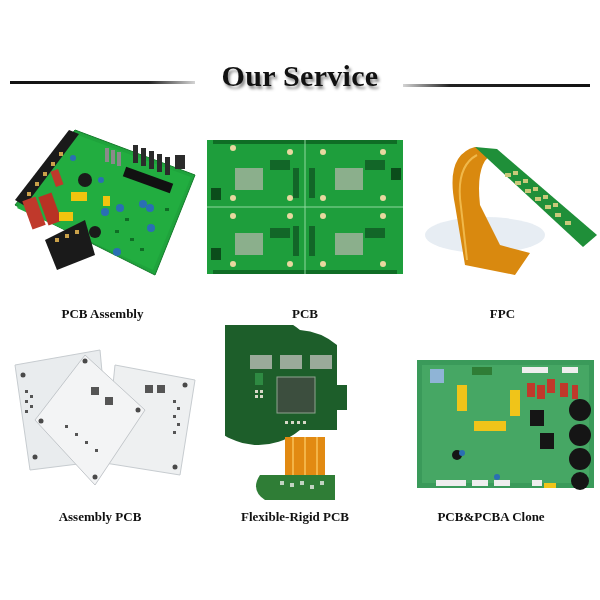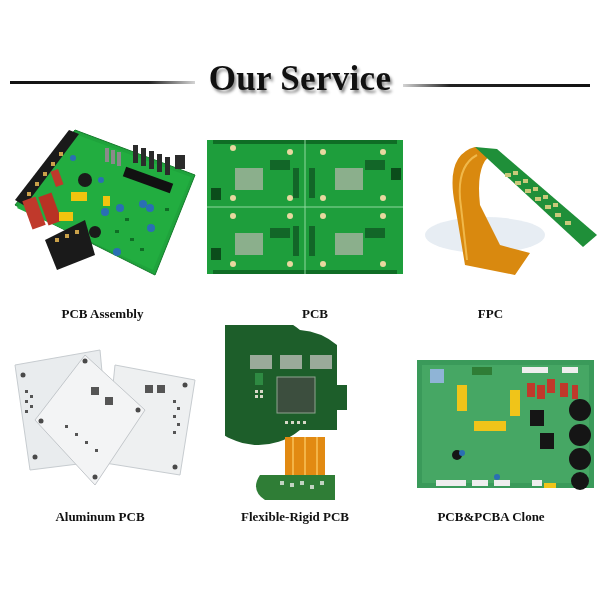--- a/index.html
+++ b/index.html
@@ -1,21 +1,21 @@
 <!DOCTYPE html>
 <html><head>
 <meta charset="utf-8">
 <style>
   html, body { margin:0; padding:0; }
   body { width:600px; height:600px; background:#ffffff; position:relative; overflow:hidden; font-family:"Liberation Serif", serif; }
   .header { position:absolute; left:0; top:55px; width:600px; height:50px; }
   .rule { position:absolute; height:3px; top:26px; }
   .rule.left { left:10px; width:185px; background:linear-gradient(to right,#111 0%,#222 75%,rgba(40,40,40,0.2) 100%); }
   .rule.right { left:403px; width:187px; background:linear-gradient(to left,#111 0%,#222 75%,rgba(40,40,40,0.2) 100%); top:29px; }
-  .title { position:absolute; left:200px; width:200px; top:4px; text-align:center; font-family:"Liberation Serif", serif; font-weight:bold; font-size:35px; color:#111; text-shadow:2px 3px 3px rgba(0,0,0,0.45); letter-spacing:0.3px; }
+  .title { position:absolute; left:200px; width:200px; top:4px; text-align:center; font-family:"Liberation Serif", serif; font-weight:bold; font-size:30px; color:#111; text-shadow:2px 3px 3px rgba(0,0,0,0.45); letter-spacing:0.3px; }
   .card { position:absolute; }
   .label { position:absolute; font-family:Liberation Serif, serif; font-weight:bold; font-size:13px; color:#111; text-align:center; white-space:nowrap; }
   svg { display:block; }
 </style>
 </head>
 <body>
 
 <div class="header">
   <div class="rule left"></div>
   <div class="title">Our Service</div>
@@ -129,21 +129,21 @@
         <circle cx="118" cy="126" r="3"></circle>
         <circle cx="178" cy="126" r="3"></circle>
     </g>
     <g fill="#0b4d1b">
         <rect x="6" y="50" width="10" height="12"></rect>
         <rect x="6" y="110" width="10" height="12"></rect>
         <rect x="186" y="30" width="10" height="12"></rect>
       </g>
   </svg>
 </div>
-<div class="label" style="left:215px;top:306px;width:200px;">PCB</div>
+<div class="label" style="left:205px;top:306px;width:200px;">PCB</div>
 
 <div class="card" style="left:405px;top:135px;width:195px;height:145px;">
   <svg width="195" height="145" viewBox="0 0 195 145">
     <ellipse cx="80" cy="100" rx="60" ry="18" fill="#dde6ee" opacity="0.7"></ellipse>
     <path d="M60,130 L50,70 Q40,20 70,12 L90,18 Q70,25 75,70 L95,110 L125,118 L110,140 Z" fill="#d9890f"></path>
     <path d="M62,125 L56,72 Q50,32 72,20" stroke="#f0b84a" stroke-width="2" fill="none"></path>
     <polygon points="70,12 92,14 192,100 178,112" fill="#1f8f39"></polygon>
     <g fill="#c9c97a">
       <rect x="100" y="38" width="6" height="4"></rect>
         <rect x="110" y="46" width="6" height="4"></rect>
@@ -153,21 +153,21 @@
         <rect x="150" y="78" width="6" height="4"></rect>
         <rect x="160" y="86" width="6" height="4"></rect>
       <rect x="108" y="36" width="5" height="4"></rect>
         <rect x="118" y="44" width="5" height="4"></rect>
         <rect x="128" y="52" width="5" height="4"></rect>
         <rect x="138" y="60" width="5" height="4"></rect>
         <rect x="148" y="68" width="5" height="4"></rect>
     </g>
   </svg>
 </div>
-<div class="label" style="left:393px;top:306px;width:195px;">FPC</div>
+<div class="label" style="left:405px;top:306px;width:195px;">FPC</div>
 
 <div class="card" style="left:5px;top:345px;width:200px;height:150px;">
   <svg width="200" height="150" viewBox="0 0 200 150">
     <polygon points="10,20 95,5 105,115 25,125" fill="#e9ecee" stroke="#c7ccd0"></polygon>
     <polygon points="110,20 190,35 175,130 100,118" fill="#eef0f1" stroke="#c7ccd0"></polygon>
     <polygon points="30,75 80,10 140,65 90,140" fill="#f3f4f5" stroke="#c3c7cb"></polygon>
     <g fill="#4a4a4a">
       <circle cx="18" cy="30" r="2.5"></circle>
         <circle cx="30" cy="112" r="2.5"></circle>
         <circle cx="180" cy="40" r="2.5"></circle>
@@ -192,21 +192,21 @@
         <rect x="100" y="52" width="8" height="8"></rect>
         <rect x="140" y="40" width="8" height="8"></rect>
         <rect x="152" y="40" width="8" height="8"></rect>
       <rect x="60" y="80" width="3" height="3"></rect>
         <rect x="70" y="88" width="3" height="3"></rect>
         <rect x="80" y="96" width="3" height="3"></rect>
         <rect x="90" y="104" width="3" height="3"></rect>
     </g>
   </svg>
 </div>
-<div class="label" style="left:5px;top:509px;width:190px;">Aluminum PCB</div>
+<div class="label" style="left:5px;top:509px;width:190px;">Assembly PCB</div>
 
 <div class="card" style="left:225px;top:325px;width:150px;height:180px;">
   <svg width="150" height="180" viewBox="0 0 150 180">
     <path d="M75,5 A65,65 0 1 0 75,105 L112,105 L112,85 L122,85 L122,60 L112,60 L112,20 A65,65 0 0 0 75,5 Z" fill="#1d5e2a"></path>
     <rect x="52" y="52" width="38" height="36" fill="#3c4e3e" stroke="#8fa38f"></rect>
     <g fill="#9aaa9a">
         <rect x="25" y="30" width="22" height="14"></rect>
         <rect x="55" y="30" width="22" height="14"></rect>
         <rect x="85" y="30" width="22" height="14"></rect>
       </g>

